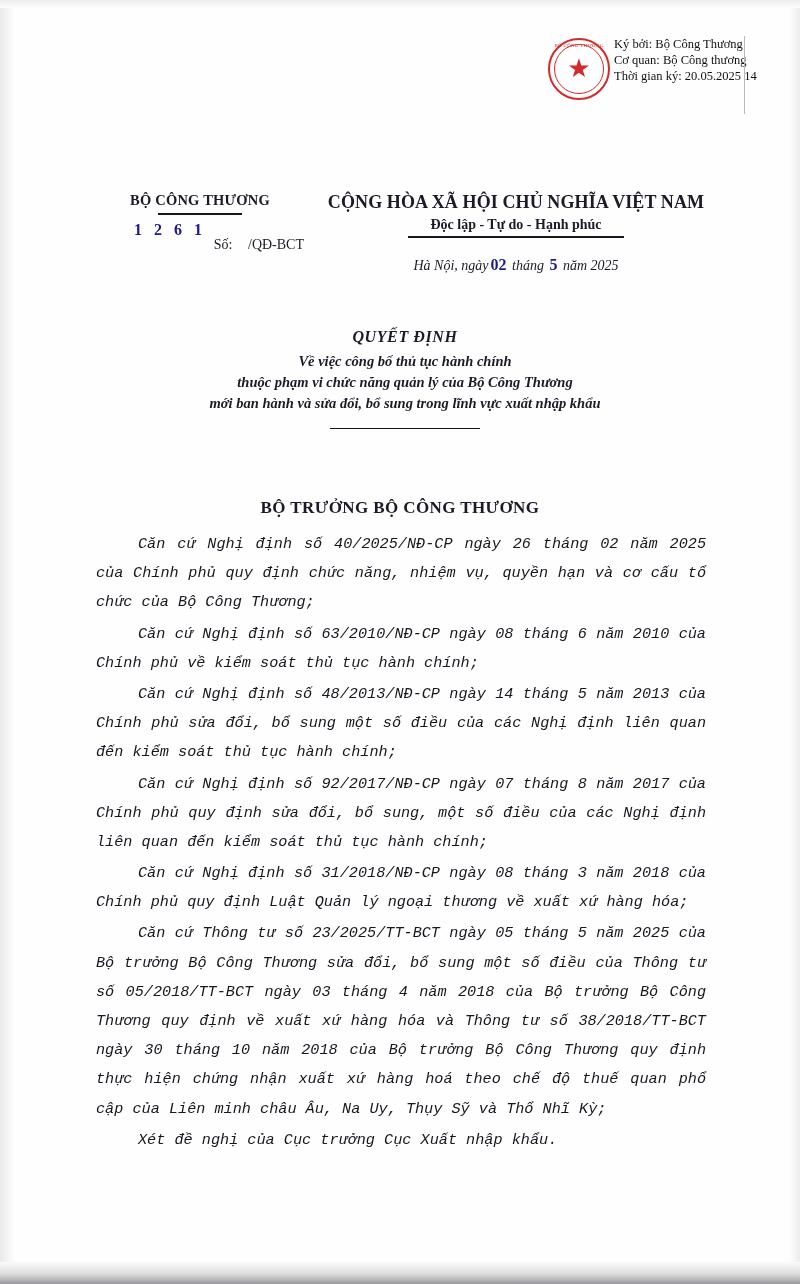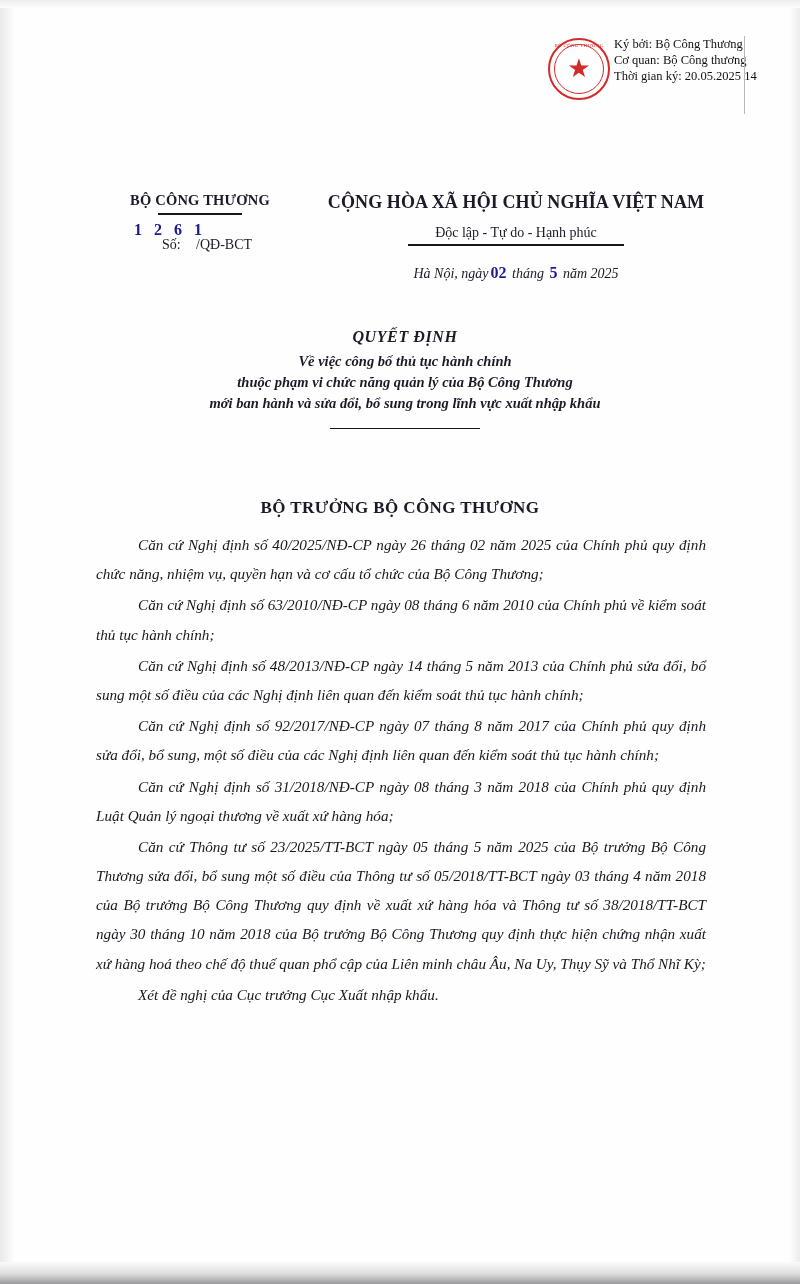--- a/index.html
+++ b/index.html
@@ -127,21 +127,21 @@
   }
   .rule-short {
     width: 84px;
     height: 1.6px;
     background: #16161e;
     margin: 4px auto 0;
   }
   .so-row {
     position: relative;
     margin-top: 22px;
-    text-align: center;
+    text-align: right;
     padding-left: 14px;
     font-size: 14px;
   }
   .so-number {
     position: absolute;
     left: 36px;
     top: -16px;
     font-size: 15px;
     letter-spacing: 4px;
     color: #1b1b6e;
@@ -154,23 +154,23 @@
     flex: 1;
     text-align: center;
     padding-left: 8px;
   }
   .country-line {
     font-weight: bold;
     font-size: 18px;
     letter-spacing: .1px;
   }
   .motto-line {
-    font-weight: normal;
+    font-weight: bold;
     font-size: 14px;
-    margin-top: 12px;
+    margin-top: 4px;
   }
   .rule-mid {
     width: 216px;
     height: 1.6px;
     background: #16161e;
     margin: 3px auto 0;
   }
   .place-date {
     margin-top: 18px;
     font-style: italic;
@@ -232,20 +232,21 @@
     width: 610px;
   }
   .para {
     font-style: italic;
     font-size: 15.2px;
     line-height: 1.92;
     text-align: justify;
     text-indent: 42px;
     margin: 0 0 2px 0;
     color: #17171f;
+    font-family: Liberation Mono, monospace;
   }
 </style>
 </head>
 <body>
 
 <div class="page">
 
   <div class="scan-edge-left"></div>
   <div class="scan-edge-right"></div>
   <div class="scan-edge-top"></div>

